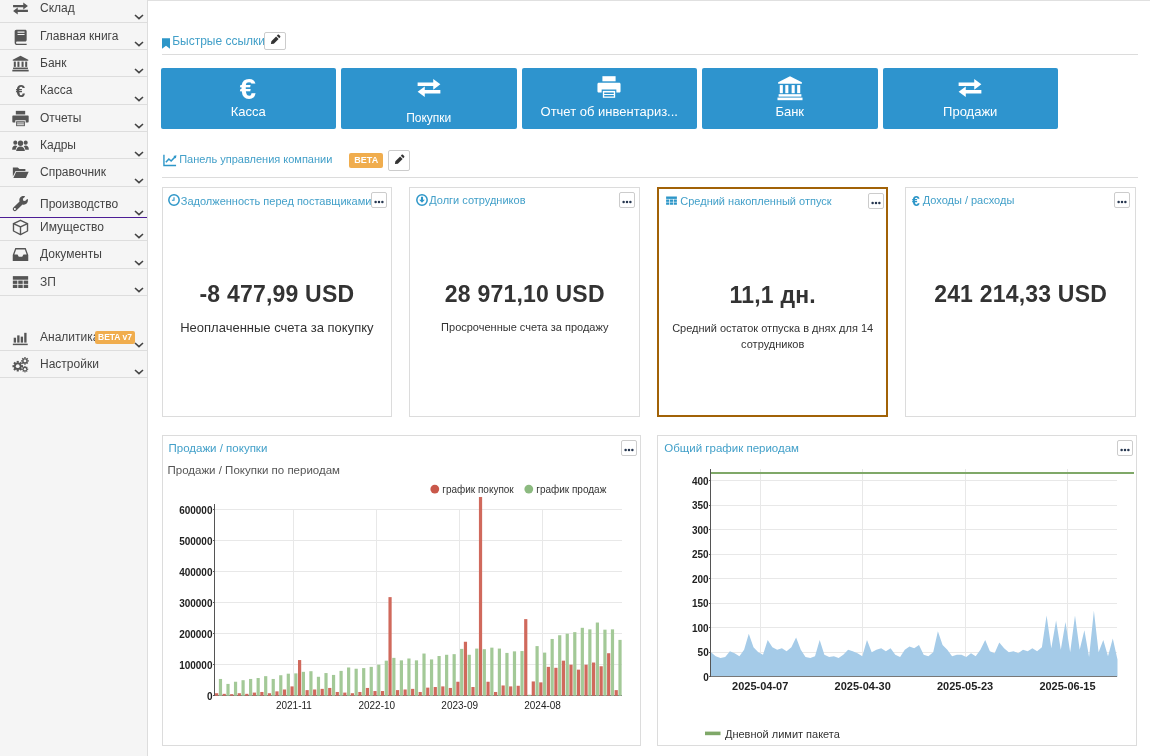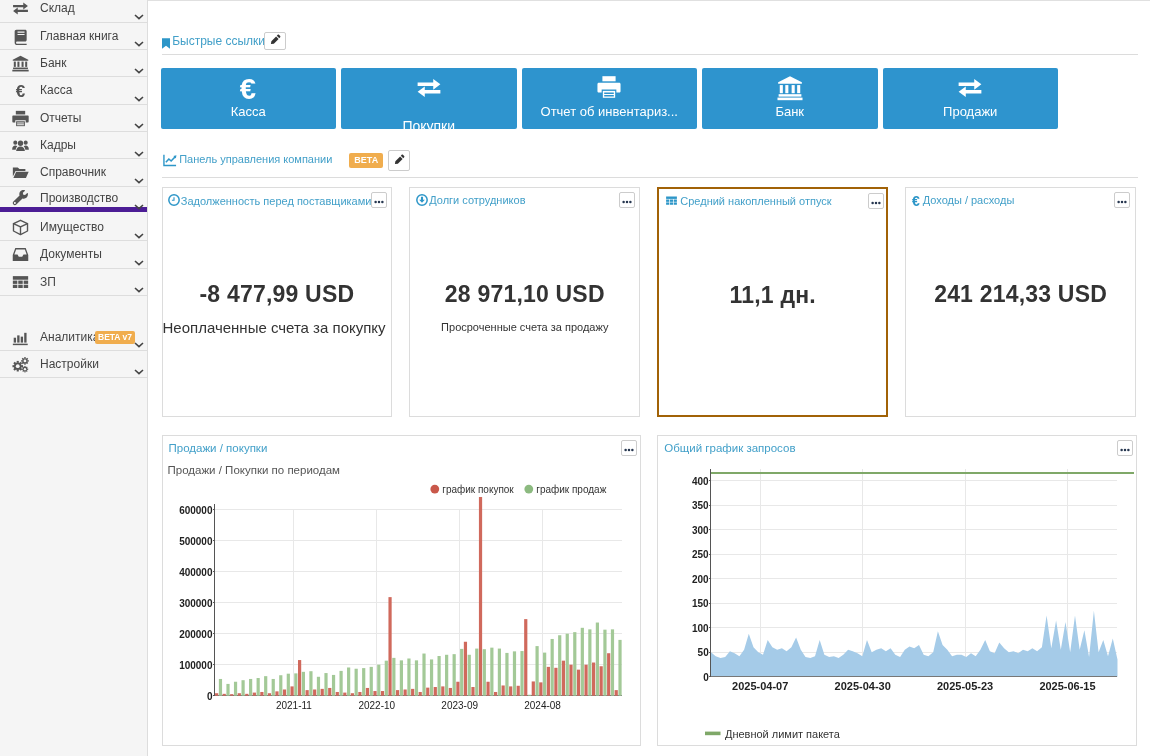--- a/index.html
+++ b/index.html
@@ -90,21 +90,21 @@
               <path d="M15.8 11.3c0-2-1.3-3.3-2.9-3.3-.8 0-1.3.3-1.9.8.9.8 1.4 2 1.5 3.2h3.3z"></path>
               <circle cx="8" cy="5.9" r="2.5"></circle>
               <path d="M3.9 13.2c0-2.5 1.8-4.2 4.1-4.2s4.1 1.7 4.1 4.2z"></path>
             </g>
           </svg></span>
         <span style="position:absolute;left:40px;top:0;height:26.36px;line-height:26.36px;font-size:12px;color:#444444;white-space:nowrap">Кадры</span>
         <span style="position:absolute;right:3px;top:10.5px"><svg width="10" height="6" viewBox="0 0 10 6">
             <path d="M1 1l4 3.6L9 1" fill="none" stroke="#444" stroke-width="1.6"></path>
           </svg></span>
       </div>
-      <div style="position:absolute;left:0;top:185px;width:147px;height:27.36px;border-bottom:5px solid #4c1d95;box-sizing:border-box">
+      <div style="position:absolute;left:0;top:191px;width:147px;height:27.36px;border-bottom:1px solid #4c1d95;box-sizing:border-box">
         <span style="position:absolute;left:12px;top:5px;width:17px;height:17px"><svg width="17" height="17" viewBox="0 0 16 16" style="">
             <path fill="#555555" d="M14.9 3.2c-.1-.4-.5-.5-.8-.2l-1.8 1.8-1.7-.4-.4-1.7L12 .9c.3-.3.2-.7-.2-.8C10.4-.2 8.9.2 7.9 1.2 6.9 2.3 6.6 3.8 7.1 5.1L1.3 10.9c-.8.8-.8 2 0 2.8.8.8 2 .8 2.8 0L9.9 7.9c1.3.5 2.9.2 3.9-.8 1-1 1.4-2.6 1.1-3.9zM2.7 13.2c-.5 0-.9-.4-.9-.9s.4-.9.9-.9.9.4.9.9-.4.9-.9.9z"></path>
           </svg></span>
         <span style="position:absolute;left:40px;top:0;height:26.36px;line-height:26.36px;font-size:12px;color:#444444;white-space:nowrap">Производство</span>
         <span style="position:absolute;right:3px;top:10.5px"><svg width="10" height="6" viewBox="0 0 10 6">
             <path d="M1 1l4 3.6L9 1" fill="none" stroke="#444" stroke-width="1.6"></path>
           </svg></span>
       </div>
       <div style="position:absolute;left:0;top:214.08px;width:147px;height:27.36px;border-bottom:1px solid #dddddd;box-sizing:border-box">
         <span style="position:absolute;left:12px;top:5px;width:17px;height:17px"><svg width="17" height="17" viewBox="0 0 16 16" style="">
@@ -213,21 +213,21 @@
       <div style="position:absolute;left:12.5px;top:68px;width:175.5px;height:61px;background:#2e94ce;border-radius:2px;color:#fff;text-align:center">
         <div style="margin-top:7px;height:26px"><svg width="26" height="26" viewBox="0 0 16 16" style="">
             <text x="8" y="8.4" font-family="Liberation Sans" font-size="18" font-weight="bold" fill="#fff" text-anchor="middle" dominant-baseline="central">€</text>
           </svg></div>
         <div style="font-size:13px;margin-top:3px;white-space:nowrap;overflow:hidden">Касса</div>
       </div>
       <div style="position:absolute;left:193px;top:68px;width:175.5px;height:61px;background:#2e94ce;border-radius:2px;color:#fff;text-align:center">
         <div style="margin-top:7px;height:26px"><svg width="26" height="26" viewBox="0 0 16 16" style="">
             <path fill="#ffffff" d="M1 4.6h9.6V2.4L15 5.7l-4.4 3.3V6.8H1zM15 11.4H5.4v2.2L1 10.3l4.4-3.3v2.2H15z"></path>
           </svg></div>
-        <div style="font-size:14px;margin-top:17px;white-space:nowrap;overflow:hidden">Покупки</div>
+        <div style="font-size:12px;margin-top:10px;white-space:nowrap;overflow:hidden">Покупки</div>
       </div>
       <div style="position:absolute;left:373.5px;top:68px;width:175.5px;height:61px;background:#2e94ce;border-radius:2px;color:#fff;text-align:center">
         <div style="margin-top:7px;height:26px"><svg width="24" height="24" viewBox="0 0 16 16" style="">
             <g fill="#ffffff">
               <rect x="3.6" y="0.8" width="8.8" height="3.4"></rect>
               <path d="M1.2 5.2h13.6c.5 0 .9.4.9.9v4.7c0 .5-.4.9-.9.9h-1.9v-2H3.1v2H1.2c-.5 0-.9-.4-.9-.9V6.1c0-.5.4-.9.9-.9z"></path>
               <path d="M3.9 10.6h8.2v4.6H3.9z"></path>
               <path fill="#2e94ce" d="M4.8 11.7h6.4v.9H4.8zM4.8 13.4h6.4v.9H4.8z"></path>
             </g>
           </svg></div>
@@ -269,21 +269,21 @@
             <circle cx="8" cy="8" r="6.9" fill="none" stroke="#2d96c8" stroke-width="2"></circle>
             <path fill="none" stroke="#2d96c8" stroke-width="1.5" d="M8 4.2V8.4H5.2"></path>
           </svg></span>
         <span style="position:absolute;left:18.3px;top:7px;font-size:11px;line-height:13.5px;color:#43a0c9;white-space:nowrap">Задолженность перед поставщиками</span>
         <div style="position:absolute;left:208.3px;top:4.3px;width:16px;height:15.5px;border:1px solid #ccc;border-radius:2px;background:#fff;box-sizing:border-box;text-align:center;line-height:11px"><svg width="10" height="4" viewBox="0 0 10 4">
             <circle cx="1.6" cy="2" r="1.25" fill="#26364f"></circle>
             <circle cx="5" cy="2" r="1.25" fill="#26364f"></circle>
             <circle cx="8.4" cy="2" r="1.25" fill="#26364f"></circle>
           </svg></div>
         <div style="position:absolute;left:0;top:93px;width:100%;text-align:center;font-size:23px;line-height:27px;font-weight:bold;color:#333;letter-spacing:0.2px">-8 477,99 USD</div>
-        <div style="position:absolute;left:0;top:132px;width:100%;text-align:left;font-size:15px;color:#333;line-height:15.5px">
+        <div style="position:absolute;left:0;top:132px;width:100%;text-align:center;font-size:13px;color:#333;line-height:15.5px">
           <div>Неоплаченные счета за покупку</div>
         </div>
       </div>
       <div style="position:absolute;left:261.4px;top:187px;width:230.8px;height:230px;border:1px solid #dcdcdc;background:#fff;box-sizing:border-box">
         <span style="position:absolute;left:5.8px;top:4.2px"><svg width="12" height="12" viewBox="0 0 16 16">
             <circle cx="8" cy="8" r="6.9" fill="none" stroke="#2d96c8" stroke-width="2"></circle>
             <path fill="#2d96c8" d="M6.6 3.8h2.8v4h2.4L8 11.8 4.2 7.8h2.4z"></path>
           </svg></span>
         <span style="position:absolute;left:18.8px;top:5.5px;font-size:11px;line-height:13.5px;color:#43a0c9;white-space:nowrap">Долги сотрудников</span>
         <div style="position:absolute;left:208.3px;top:4.3px;width:16px;height:15.5px;border:1px solid #ccc;border-radius:2px;background:#fff;box-sizing:border-box;text-align:center;line-height:11px"><svg width="10" height="4" viewBox="0 0 10 4">
@@ -308,20 +308,24 @@
               <rect x="11" y="9.9" width="4.2" height="3.1"></rect>
             </g>
           </svg></span>
         <span style="position:absolute;left:21px;top:5.5px;font-size:11px;line-height:13.5px;color:#43a0c9;white-space:nowrap">Средний накопленный отпуск</span>
         <div style="position:absolute;left:208.3px;top:4.3px;width:16px;height:15.5px;border:1px solid #ccc;border-radius:2px;background:#fff;box-sizing:border-box;text-align:center;line-height:11px"><svg width="10" height="4" viewBox="0 0 10 4">
             <circle cx="1.6" cy="2" r="1.25" fill="#26364f"></circle>
             <circle cx="5" cy="2" r="1.25" fill="#26364f"></circle>
             <circle cx="8.4" cy="2" r="1.25" fill="#26364f"></circle>
           </svg></div>
         <div style="position:absolute;left:0;top:93px;width:100%;text-align:center;font-size:23px;line-height:27px;font-weight:bold;color:#333;letter-spacing:0.2px">11,1 дн.</div>
+        <div style="position:absolute;left:0;top:132px;width:100%;text-align:center;font-size:11px;color:#333;line-height:15.5px">
+          <div>Средний остаток отпуска в днях для 14</div>
+          <div>сотрудников</div>
+        </div>
       </div>
       <div style="position:absolute;left:757.2px;top:187px;width:230.8px;height:230px;border:1px solid #dcdcdc;background:#fff;box-sizing:border-box">
         <span style="position:absolute;left:5.8px;top:4.2px"><span style="font-size:14px;font-weight:bold;color:#2d96c8">€</span></span>
         <span style="position:absolute;left:16.5px;top:5.5px;font-size:11px;line-height:13.5px;color:#43a0c9;white-space:nowrap">Доходы / расходы</span>
         <div style="position:absolute;left:208.3px;top:4.3px;width:16px;height:15.5px;border:1px solid #ccc;border-radius:2px;background:#fff;box-sizing:border-box;text-align:center;line-height:11px"><svg width="10" height="4" viewBox="0 0 10 4">
             <circle cx="1.6" cy="2" r="1.25" fill="#26364f"></circle>
             <circle cx="5" cy="2" r="1.25" fill="#26364f"></circle>
             <circle cx="8.4" cy="2" r="1.25" fill="#26364f"></circle>
           </svg></div>
         <div style="position:absolute;left:0;top:93px;width:100%;text-align:center;font-size:23px;line-height:27px;font-weight:bold;color:#333;letter-spacing:0.2px">241 214,33 USD</div>
@@ -473,21 +477,21 @@
           <text x="213.8" y="269.6" text-anchor="middle" font-family="Liberation Sans" font-size="10" fill="#222" dominant-baseline="central">2022-10</text>
           <text x="296.7" y="269.6" text-anchor="middle" font-family="Liberation Sans" font-size="10" fill="#222" dominant-baseline="central">2023-09</text>
           <text x="379.6" y="269.6" text-anchor="middle" font-family="Liberation Sans" font-size="10" fill="#222" dominant-baseline="central">2024-08</text>
           <circle cx="271.8" cy="53.1" r="4.4" fill="#c9584a"></circle>
           <text x="279.3" y="53.8" font-family="Liberation Sans" font-size="10" fill="#333" dominant-baseline="central">график покупок</text>
           <circle cx="365.8" cy="53.1" r="4.4" fill="#8cba80"></circle>
           <text x="373.3" y="53.8" font-family="Liberation Sans" font-size="10" fill="#333" dominant-baseline="central">график продаж</text>
         </svg>
       </div>
       <div style="position:absolute;left:509.29999999999995px;top:435.2px;width:480.2px;height:311.1px;border:1px solid #dcdcdc;background:#fff;box-sizing:border-box">
-        <span style="position:absolute;left:6px;top:6px;font-size:11.5px;line-height:13px;color:#43a0c9">Общий график запросов</span>
+        <span style="position:absolute;left:6px;top:6px;font-size:11.5px;line-height:13px;color:#43a0c9">Общий график периодам</span>
         <div style="position:absolute;left:458.7px;top:4.3px;width:16px;height:15.5px;border:1px solid #ccc;border-radius:2px;background:#fff;box-sizing:border-box;text-align:center;line-height:11px"><svg width="10" height="4" viewBox="0 0 10 4">
             <circle cx="1.6" cy="2" r="1.25" fill="#26364f"></circle>
             <circle cx="5" cy="2" r="1.25" fill="#26364f"></circle>
             <circle cx="8.4" cy="2" r="1.25" fill="#26364f"></circle>
           </svg></div>
         <svg width="480.2" height="311.1" viewBox="0 0 480.2 311.1" style="position:absolute;left:0;top:0">
           <line x1="53.0" y1="216.2" x2="459.5" y2="216.2" stroke="#e8e8e8" stroke-width="1" shape-rendering="crispEdges"></line>
           <line x1="53.0" y1="191.8" x2="459.5" y2="191.8" stroke="#e8e8e8" stroke-width="1" shape-rendering="crispEdges"></line>
           <line x1="53.0" y1="167.3" x2="459.5" y2="167.3" stroke="#e8e8e8" stroke-width="1" shape-rendering="crispEdges"></line>
           <line x1="53.0" y1="142.9" x2="459.5" y2="142.9" stroke="#e8e8e8" stroke-width="1" shape-rendering="crispEdges"></line>

